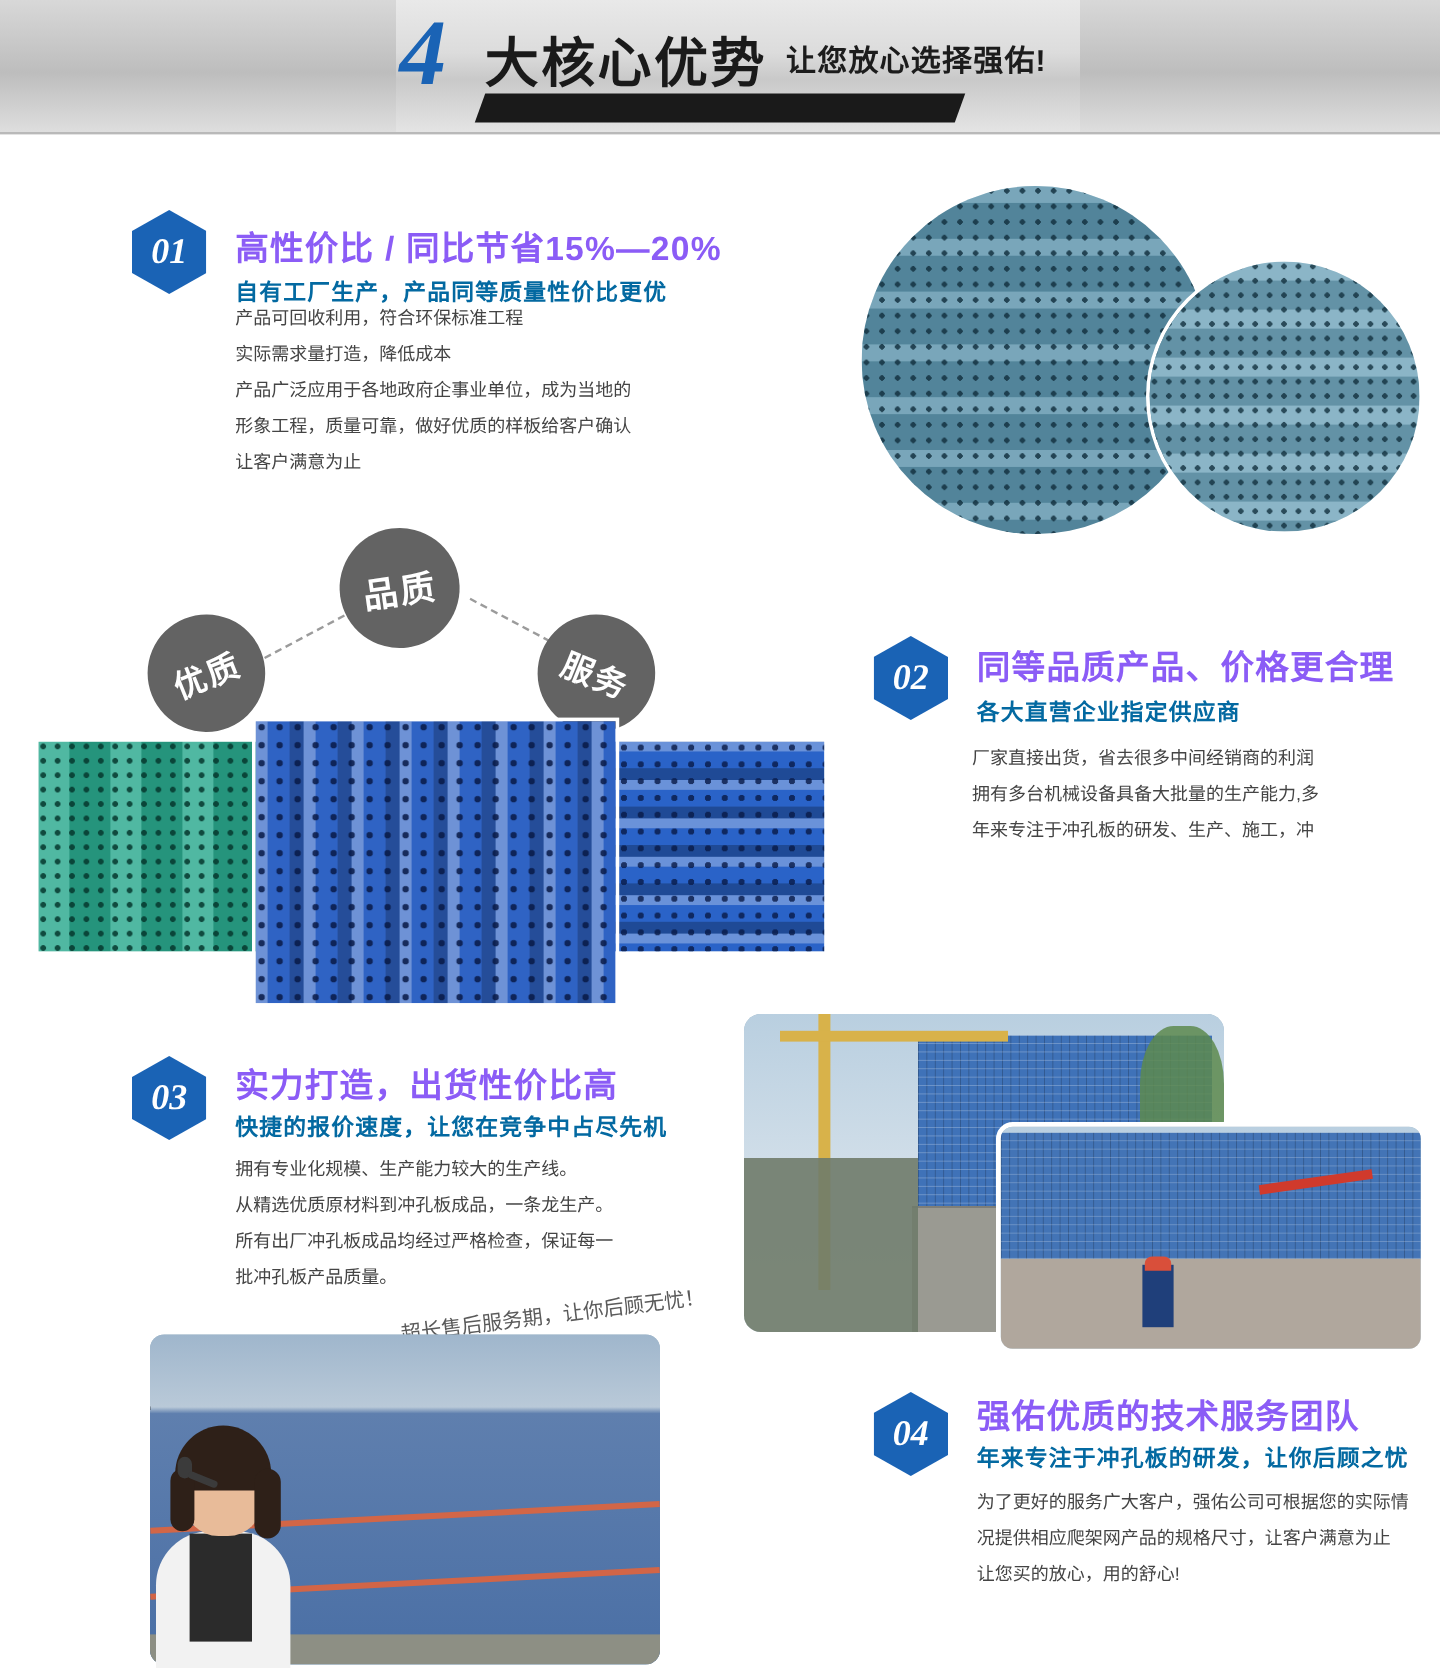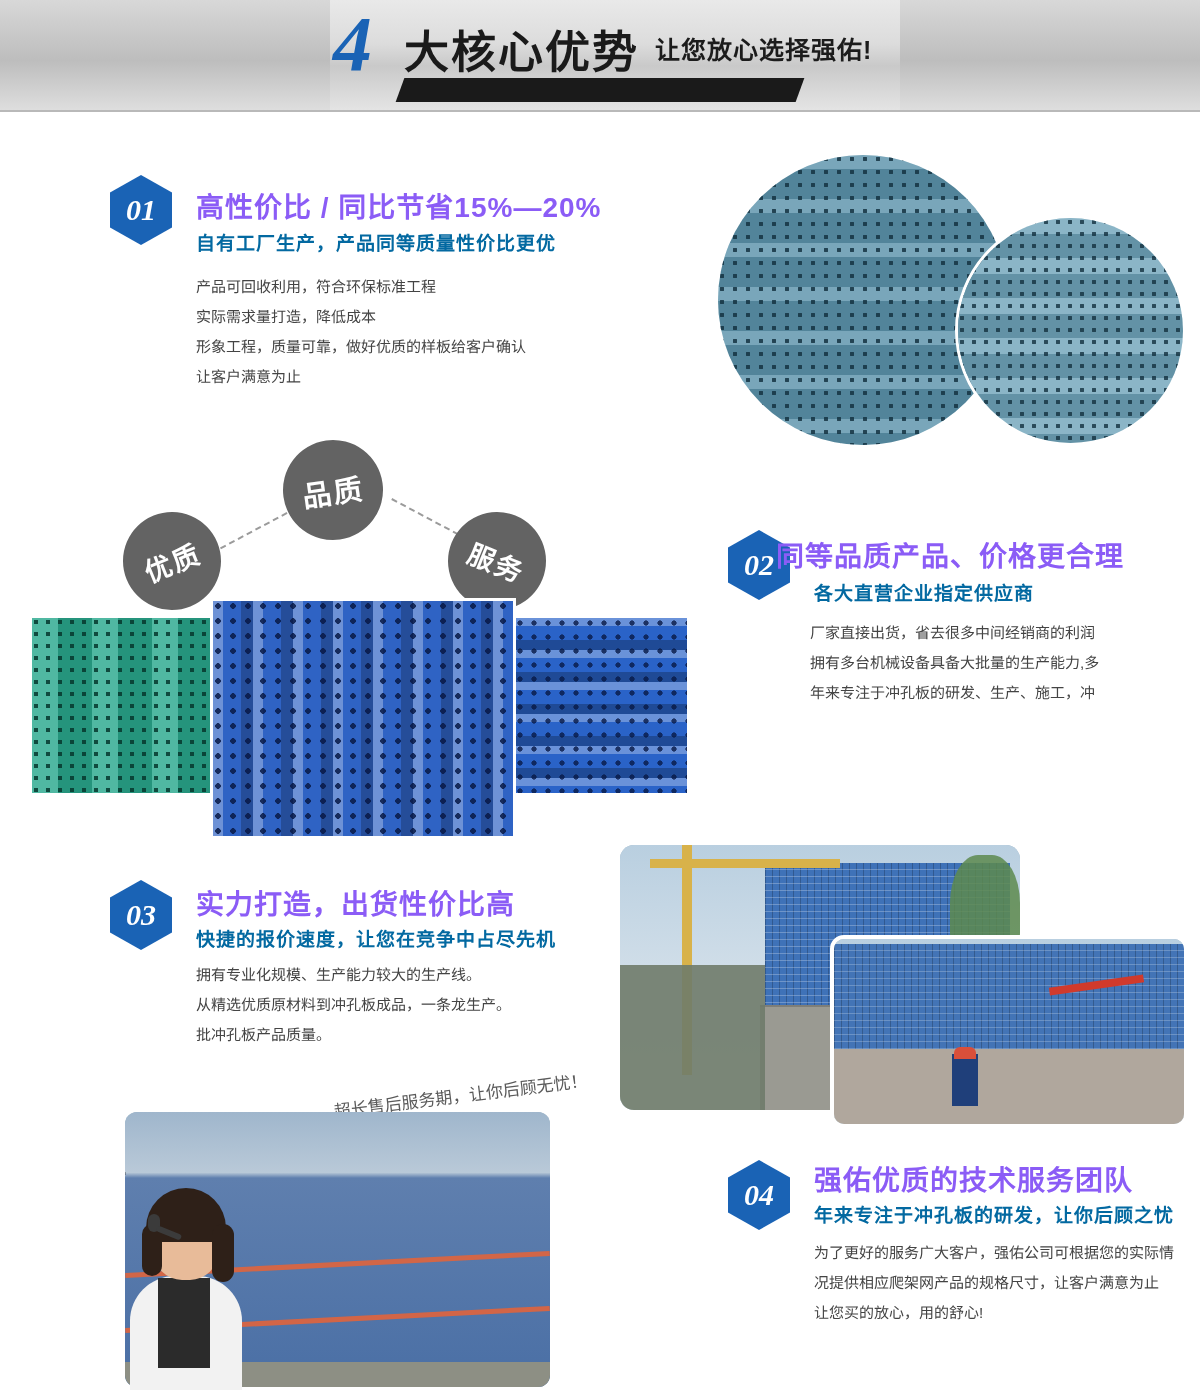--- a/index.html
+++ b/index.html
@@ -168,23 +168,24 @@
     <div class="big-four">4</div>
     <div class="head-main">大核心优势</div>
     <div class="head-sub">让您放心选择强佑!</div>
     <div class="head-bar"></div>
   </div>
 </div>
 
 <div class="hexnum" style="left:110px;top:175px;">01</div>
 <div class="title-main" style="left:196px;top:185px;">高性价比 / 同比节省15%—20%</div>
 <div class="title-sub" style="left:196px;top:228px;">自有工厂生产，产品同等质量性价比更优</div>
-<div class="para" style="left:196px;top:272px;">
+<div class="para" style="left:196px;top:251px;">
   <div>产品可回收利用，符合环保标准工程</div>
   <div>实际需求量打造，降低成本</div>
+  <div>产品广泛应用于各地政府企事业单位，成为当地的</div>
   <div>形象工程，质量可靠，做好优质的样板给客户确认</div>
   <div>让客户满意为止</div>
 </div>
 
 <div class="photo circle" style="left:718px;top:155px;width:290px;height:290px;">
   <div class="perf"></div>
 </div>
 <div class="photo circle" style="left:955px;top:215px;width:225px;height:225px;border:3px solid #ffffff;">
   <div class="perf2"></div>
 </div>
@@ -200,34 +201,35 @@
   <div class="perf-green"></div>
 </div>
 <div class="photo" style="left:487px;top:618px;width:200px;height:175px;">
   <div class="perf-blue-corr"></div>
 </div>
 <div class="photo" style="left:210px;top:598px;width:300px;height:235px;border:3px solid #ffffff;">
   <div class="perf-blue-wave"></div>
 </div>
 
 <div class="hexnum" style="left:728px;top:530px;">02</div>
-<div class="title-main" style="left:776px;top:534px;text-align:right;">同等品质产品、价格更合理</div>
+<div class="title-main" style="left:814px;top:534px;text-align:right;">同等品质产品、价格更合理</div>
 <div class="title-sub" style="left:814px;top:578px;">各大直营企业指定供应商</div>
 <div class="para" style="left:766px;top:618px;margin-left:44px;">
   <div>厂家直接出货，省去很多中间经销商的利润</div>
   <div>拥有多台机械设备具备大批量的生产能力,多</div>
   <div>年来专注于冲孔板的研发、生产、施工，冲</div>
 </div>
 
 <div class="hexnum" style="left:110px;top:880px;">03</div>
 <div class="title-main" style="left:196px;top:882px;">实力打造，出货性价比高</div>
 <div class="title-sub" style="left:196px;top:924px;">快捷的报价速度，让您在竞争中占尽先机</div>
 <div class="para" style="left:196px;top:960px;">
   <div>拥有专业化规模、生产能力较大的生产线。</div>
   <div>从精选优质原材料到冲孔板成品，一条龙生产。</div>
+  <div>所有出厂冲孔板成品均经过严格检查，保证每一</div>
   <div>批冲孔板产品质量。</div>
 </div>
 
 <div class="photo" style="left:620px;top:845px;width:400px;height:265px;border-radius:14px;">
   <div class="sky" style="position:absolute;inset:0;"></div>
   <div style="position:absolute;left:145px;top:18px;width:245px;height:145px;background:#3f72b8;
        background-image:linear-gradient(0deg,rgba(255,255,255,.25) 0 1px,rgba(0,0,0,0) 1px 7px),linear-gradient(90deg,rgba(0,0,0,.22) 0 1px,rgba(0,0,0,0) 1px 7px);background-size:7px 7px,7px 7px;"></div>
   <div style="position:absolute;left:140px;top:160px;width:255px;height:105px;background:#9a9a92;
        background-image:linear-gradient(180deg,rgba(0,0,0,.18) 0 2px,rgba(0,0,0,0) 2px 34px);"></div>
   <div style="position:absolute;left:62px;top:0px;width:10px;height:230px;background:#d8b24a;"></div>

